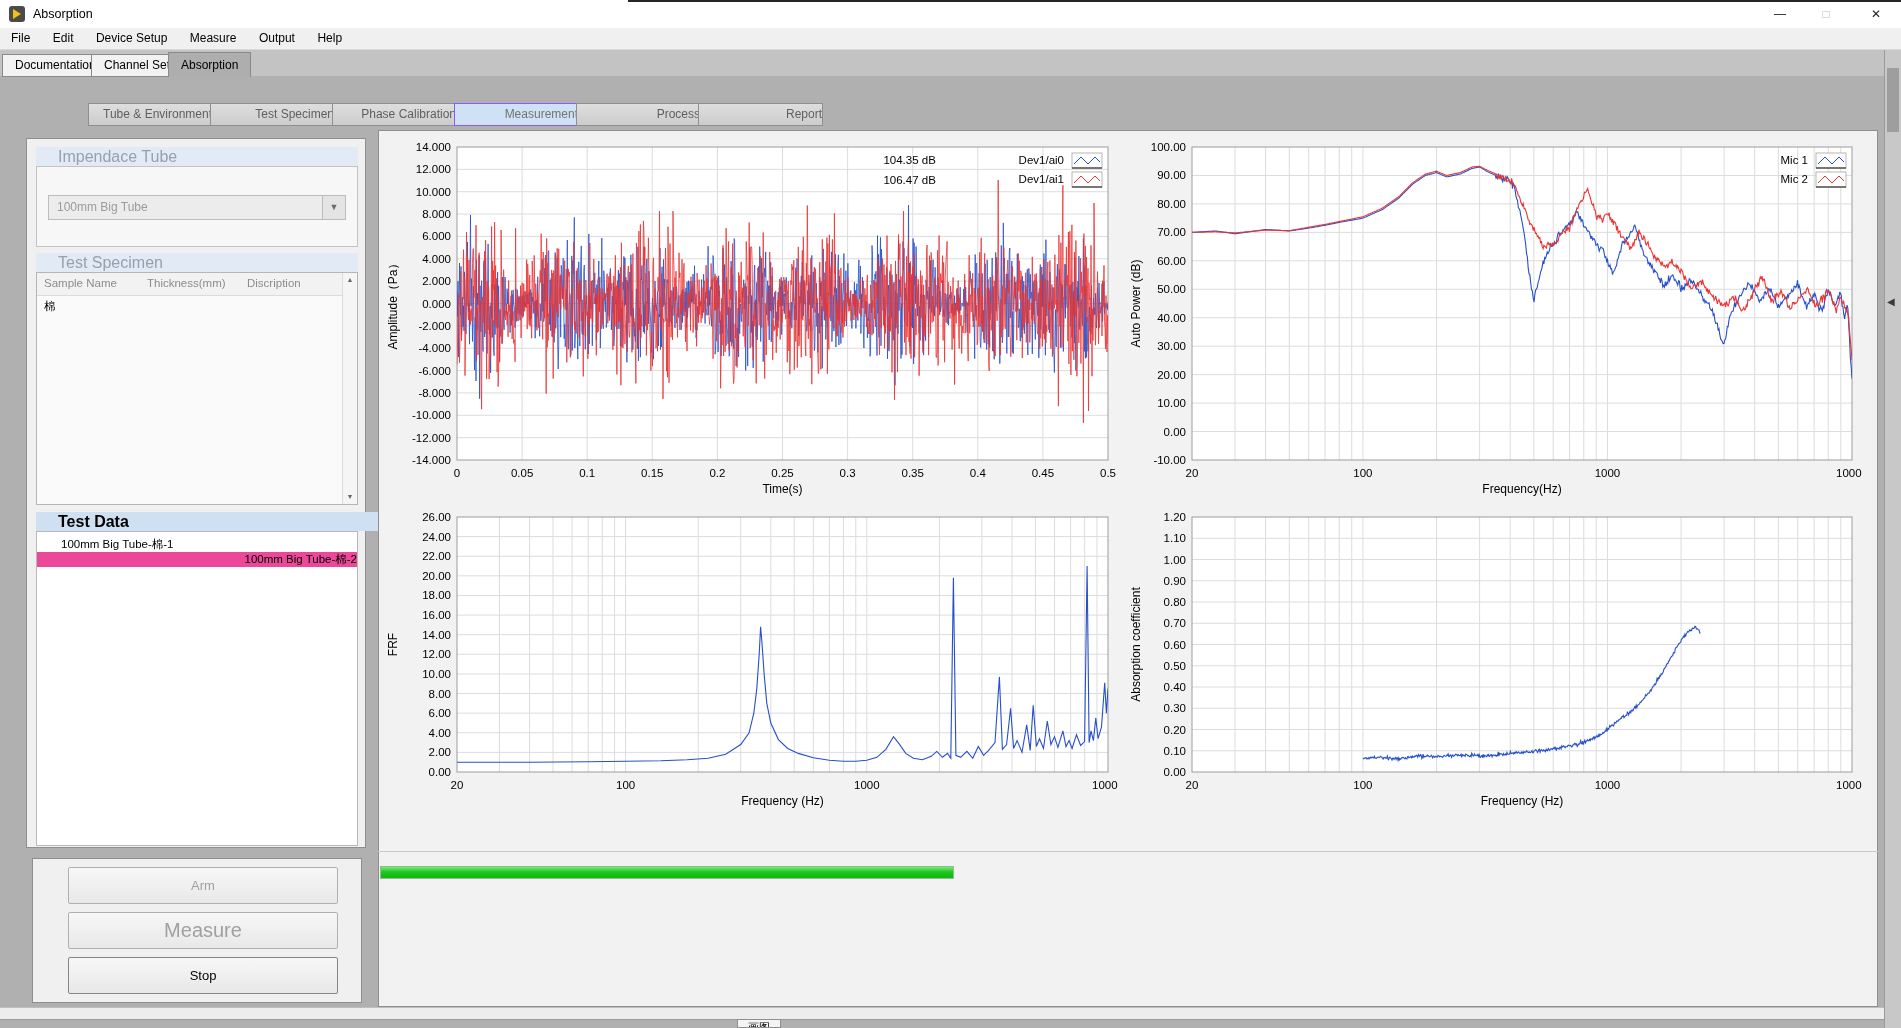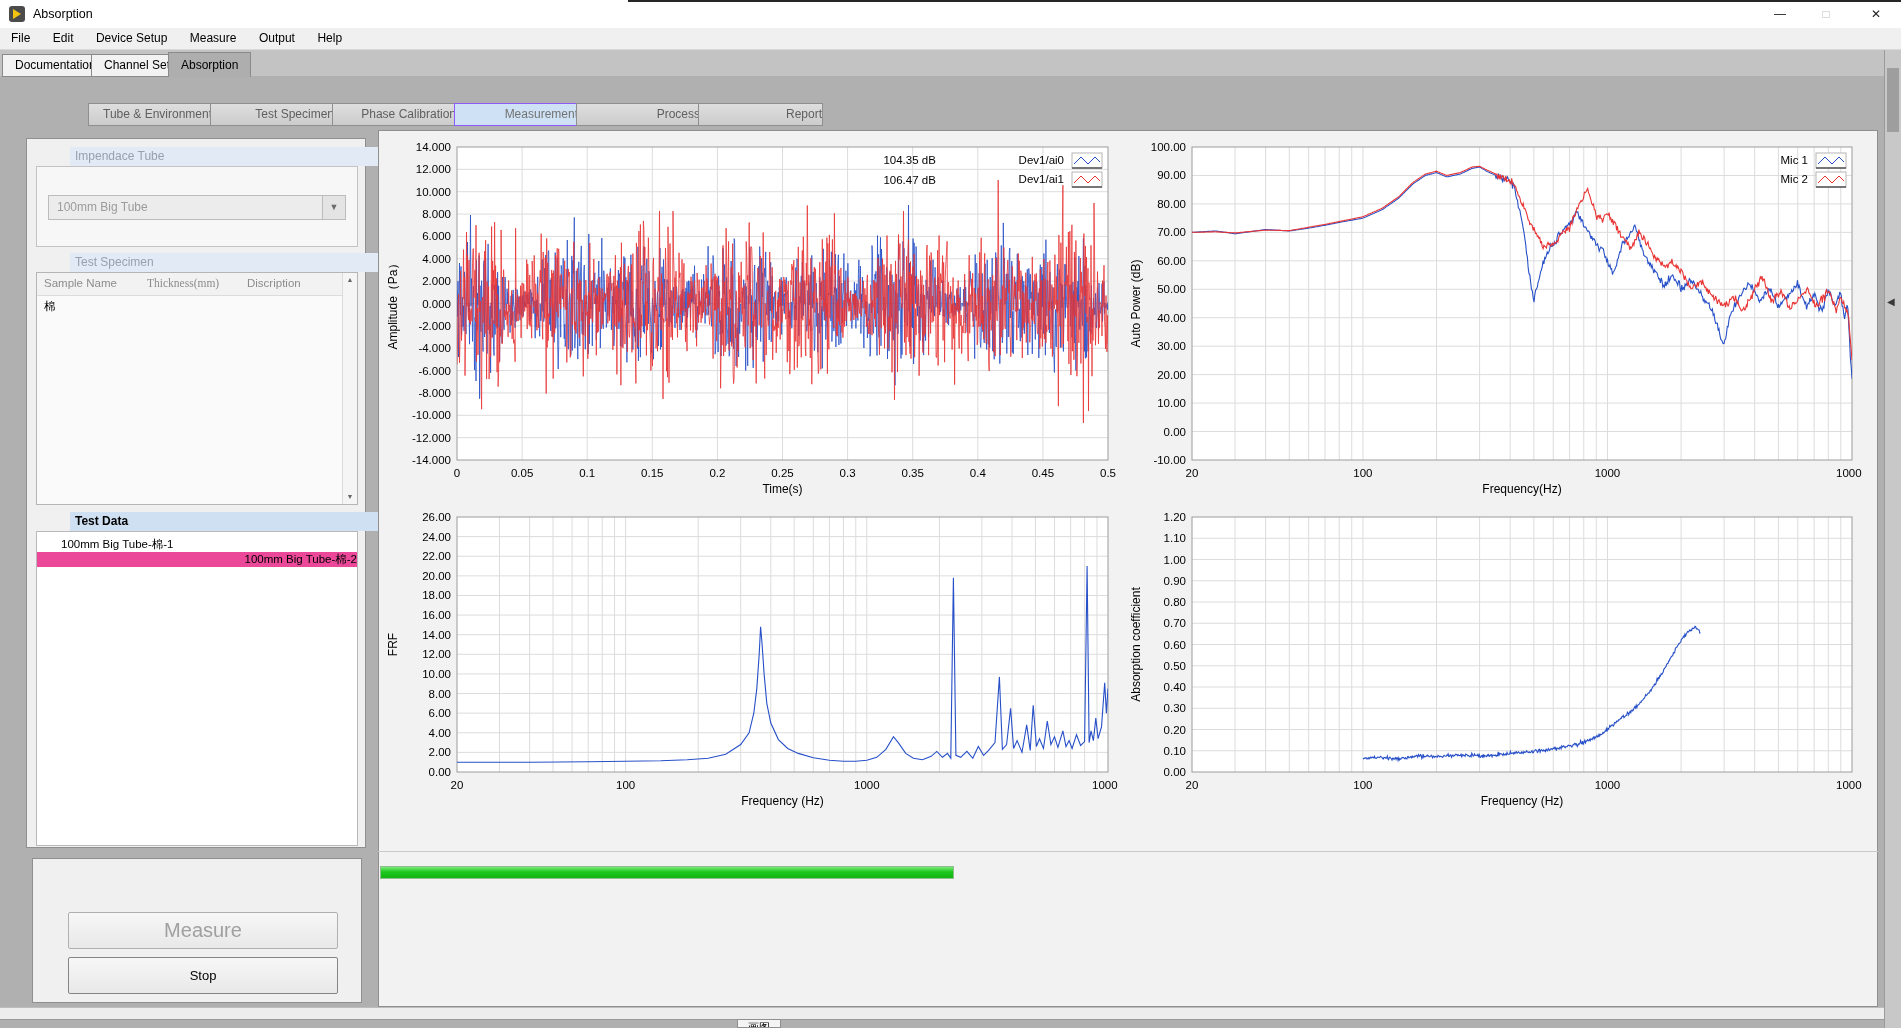--- a/index.html
+++ b/index.html
@@ -23,21 +23,21 @@
   .tab.active{top:2px;height:24px;line-height:24px;background:#aeaeae;border-bottom:none;}
   
   .subtabs{left:88px;top:103px;height:23px;}
   .subtab{position:absolute;top:0;width:123px;height:21px;line-height:21px;text-align:right;font-size:12px;color:#5f5f5f;
     background:linear-gradient(#dedede,#cccccc);border:1px solid #8f8f8f;margin:0;}
   .subtab.active{background:#cfe2f5;border:1px solid #8b5cf6;color:#737373;}
   
   .panel{background:#f0f0f0;border:1px solid #8f8f8f;box-sizing:border-box;}
   .chartpanel{left:378px;top:130px;width:1500px;height:877px;background:#f2f2f2;border:1px solid #8f8f8f;box-sizing:border-box;}
   .chart-divider{left:378px;top:851px;width:1500px;height:1px;background:#c9c9c9;}
-  .grouphdr{font-size:12px;line-height:19px;padding-left:5px;background:#e2eaf5;color:#97a0af;box-sizing:border-box;margin-left:34px;}
+  .grouphdr{font-size:16px;line-height:19px;padding-left:22px;background:#e2eaf5;color:#97a0af;box-sizing:border-box;}
   .grouphdr.strong{background:#cfe0f3;color:#000;font-weight:bold;}
   .groupbox{background:#f7f7f7;border:1px solid #c3c3c3;box-sizing:border-box;}
   .dropdown{background:#ececec;border:1px solid #bcbcbc;box-sizing:border-box;font-size:12px;color:#9b9b9b;line-height:23px;padding-left:8px;}
   .dd-arrow{position:absolute;right:0;top:0;width:22px;height:100%;border-left:1px solid #bcbcbc;text-align:center;color:#6a6a6a;font-size:9px;line-height:23px;background:#e4e4e4;}
   
   .spec-table{background:#fafafa;border:1px solid #b5b5b5;box-sizing:border-box;font-size:11.5px;}
   .spec-head{position:absolute;top:0;left:0;right:14px;height:22px;background:#f2f2f2;border-bottom:1px solid #dcdcdc;color:#8c8c8c;}
   .spec-col{position:absolute;top:0;padding:4px 0 0 7px;white-space:nowrap;}
   .spec-row{position:absolute;top:22px;left:0;right:14px;height:17px;color:#000;}
   .spec-scroll{position:absolute;top:0;right:0;width:14px;bottom:0;border-left:1px solid #dcdcdc;background:#f5f5f5;}
@@ -111,41 +111,42 @@
   <div class="abs groupbox" style="left:36px;top:166px;width:322px;height:81px;"></div>
   <div class="abs dropdown" style="left:48px;top:195px;width:298px;height:25px;">
     <span>100mm Big Tube</span>
     <span class="dd-arrow">▼</span>
   </div>
 
   <div class="abs grouphdr" style="left:36px;top:253px;width:322px;height:19px;">Test Specimen</div>
   <div class="abs spec-table" style="left:36px;top:272px;width:322px;height:233px;">
     <div class="spec-head">
       <span class="spec-col" style="left:0px;color:#8c8c8c;text-align:right;">Sample Name</span>
-      <span class="spec-col" style="left:103px;color:#8c8c8c;font-family:Liberation Serif, serif;">Thickness(mm)</span>
+      <span class="spec-col" style="left:103px;color:#8c8c8c;">Thickness(mm)</span>
       <span class="spec-col" style="left:203px;color:#8c8c8c;">Discription</span>
     </div>
     <div class="spec-row">
       <span class="spec-col" style="left:0px;">棉</span>
       <span class="spec-col" style="left:103px;"></span>
       <span class="spec-col" style="left:203px;"></span>
     </div>
     <div class="spec-scroll">
       <span class="scroll-arrow" style="top:0;">▲</span>
       <span class="scroll-arrow" style="bottom:0;">▼</span>
     </div>
   </div>
 
   <div class="abs grouphdr strong" style="left:36px;top:512px;width:360px;height:19px;">Test Data</div>
   <div class="abs testdata-list" style="left:36px;top:531px;width:322px;height:315px;padding-top:5px;">
     <div class="td-item">100mm Big Tube-棉-1</div>
     <div class="td-item selected" style="background: #ec4899; text-align: right;">100mm Big Tube-棉-2</div>
   </div>
 
   <div class="abs panel" style="left:32px;top:858px;width:330px;height:145px;"></div>
+  <div class="abs btn disabled" style="top:867px;"><span style="font-size:13px;line-height:35px;">Arm</span></div>
   <div class="abs btn disabled" style="top:912px;"><span style="font-size:20px;line-height:34px;">Measure</span></div>
   <div class="abs btn enabled" style="top:957px;"><span style="font-size:13px;line-height:35px;">Stop</span></div>
 
   <div class="abs chartpanel"></div>
   <div class="abs chart-divider"></div>
 
   <svg class="abs" style="left:385px;top:135px;" width="733" height="370">
       <rect x="72" y="12" width="651" height="313" fill="#ffffff"></rect>
       <text x="66" y="329" text-anchor="end" font-size="11.5" fill="#000">-14.000</text>
       <line x1="72" y1="302.64285714285717" x2="723" y2="302.64285714285717" stroke="#dcdcdc" stroke-width="1"></line>

